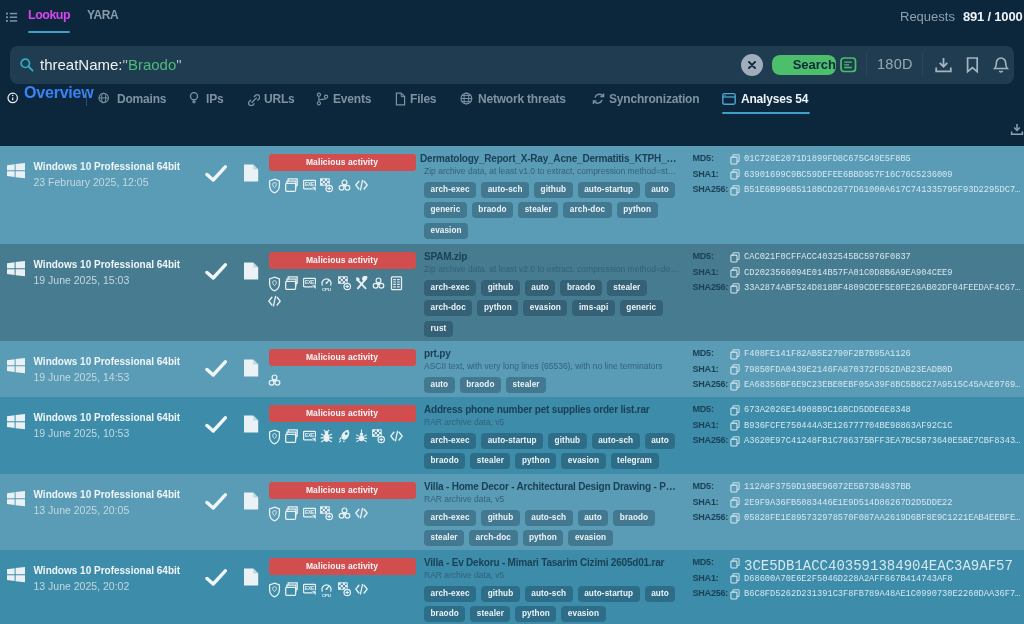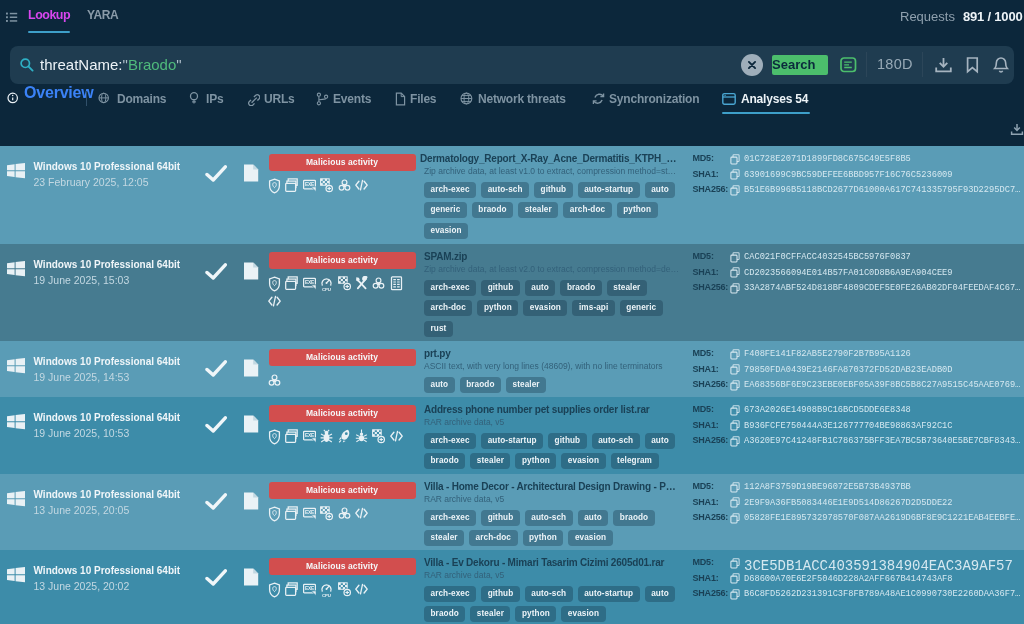--- a/index.html
+++ b/index.html
@@ -28,21 +28,21 @@
     <circle cx="5.3" cy="5.3" r="4.2" fill="none" stroke="#2EB0C5" stroke-width="1.7"></circle>
     <path d="M8.4 8.4 L12.6 12.6" stroke="#2EB0C5" stroke-width="1.9" stroke-linecap="round"></path>
   </svg>
 <div style="left:40px;top:56px;font-size:15px;letter-spacing:0px"><span style="color:#EDF3F7">threatName:</span><span style="color:#AEBEC9">"</span><span style="color:#4FBA7C">Braodo</span><span style="color:#AEBEC9">"</span></div>
 <div style="left:741px;top:54px;width:22px;height:22px">
     <svg width="22" height="22" viewBox="0 0 22 22" style="position:absolute;left:0px;top:0px;">
       <circle cx="11" cy="11" r="11" fill="#9FAEBA"></circle>
       <path d="M7.9 7.9 L14.1 14.1 M14.1 7.9 L7.9 14.1" stroke="#0C273B" stroke-width="1.9" stroke-linecap="round"></path>
     </svg>
   </div>
-<div style="left:772px;top:55px;width:56px;height:20px;background:#4CBE6C;border-radius:2px;color:#0B2A3C;font-size:13px;font-weight:bold;text-align:left;line-height:20px">Search</div>
+<div style="left:772px;top:55px;width:64px;height:20px;background:#4CBE6C;border-radius:8px;color:#0B2A3C;font-size:13px;font-weight:bold;text-align:right;line-height:20px">Search</div>
 <svg width="17" height="16" viewBox="0 0 17 16" style="position:absolute;left:840px;top:57px;">
     <rect x="1" y="1" width="14.5" height="13.5" rx="3" fill="none" stroke="#4CBE6C" stroke-width="1.7"></rect>
     <path d="M4.2 5.1 H11.8 M4.2 7.8 H9 M4.2 10.5 H11.8" stroke="#4CBE6C" stroke-width="1.3"></path>
   </svg>
 <div style="left:866px;top:52px;width:1px;height:25px;background:#2C4659"></div>
 <div style="left:877px;top:56px;font-size:14.5px;color:#97A9B6;letter-spacing:.3px">180D</div>
 <div style="left:922px;top:52px;width:1px;height:25px;background:#2C4659"></div>
 <svg width="19" height="18" viewBox="0 0 19 18" style="position:absolute;left:934px;top:56px;">
     <path d="M9.5 2 V10" stroke="#A6B4C0" stroke-width="1.8"></path>
     <path d="M5.7 6.8 L9.5 10.7 L13.3 6.8" fill="none" stroke="#A6B4C0" stroke-width="1.8"></path>
@@ -332,21 +332,21 @@
     <path d="M10.2 0.5 V5.5 H15.2 Z" fill="#C2D8E2"></path>
   </svg>
 <div style="left:268.5px;top:348.5px;width:147px;height:17px;background:#D24E4E;border-radius:3px;color:#F5F8FA;font-size:8.5px;font-weight:bold;text-align:center;line-height:17.5px;letter-spacing:.1px">Malicious activity</div>
 <svg width="13" height="16" viewBox="0 0 13 16" style="position:absolute;left:268.0px;top:373px;">
     <circle cx="6.5" cy="4.4" r="2.4" fill="none" stroke="#E9F1F5" stroke-width="1.2"></circle>
     <circle cx="3.6" cy="9.7" r="2.4" fill="none" stroke="#E9F1F5" stroke-width="1.2"></circle>
     <circle cx="9.4" cy="9.7" r="2.4" fill="none" stroke="#E9F1F5" stroke-width="1.2"></circle>
     <circle cx="6.5" cy="7.9" r="1.3" fill="#E9F1F5"></circle>
   </svg>
 <div style="left:424px;top:347.5px;font-size:10px;font-weight:bold;color:#1A4156;white-space:nowrap;letter-spacing:-0.2px">prt.py</div>
-<div style="left:424px;top:361px;font-size:8.5px;color:#33617A;white-space:nowrap;letter-spacing:0px">ASCII text, with very long lines (48609), with no line terminators</div>
+<div style="left:424px;top:361px;font-size:8.5px;color:#33617A;white-space:nowrap;letter-spacing:0px">ASCII text, with very long lines (65536), with no line terminators</div>
 <div style="left:424px;top:376.8px;display:flex;gap:5px">
     <span class="tag">auto</span>
     <span class="tag">braodo</span>
     <span class="tag">stealer</span>
   </div>
 <div style="left:692.5px;top:348.0px;font-size:9px;font-weight:bold;color:#1A4156;letter-spacing:-0.2px">MD5:</div>
 <svg width="10" height="11" viewBox="0 0 10 11" style="position:absolute;left:729.5px;top:348.5px;">
     <rect x="3" y="0.7" width="6.1" height="6.8" rx="0.8" fill="none" stroke="#DFEDF4" stroke-width="1.05" opacity="0.85"></rect>
     <rect x="0.9" y="3.1" width="6.1" height="6.8" rx="0.8" fill="#5A9CB6" stroke="#DFEDF4" stroke-width="1.05" opacity="0.95"></rect>
   </svg>

